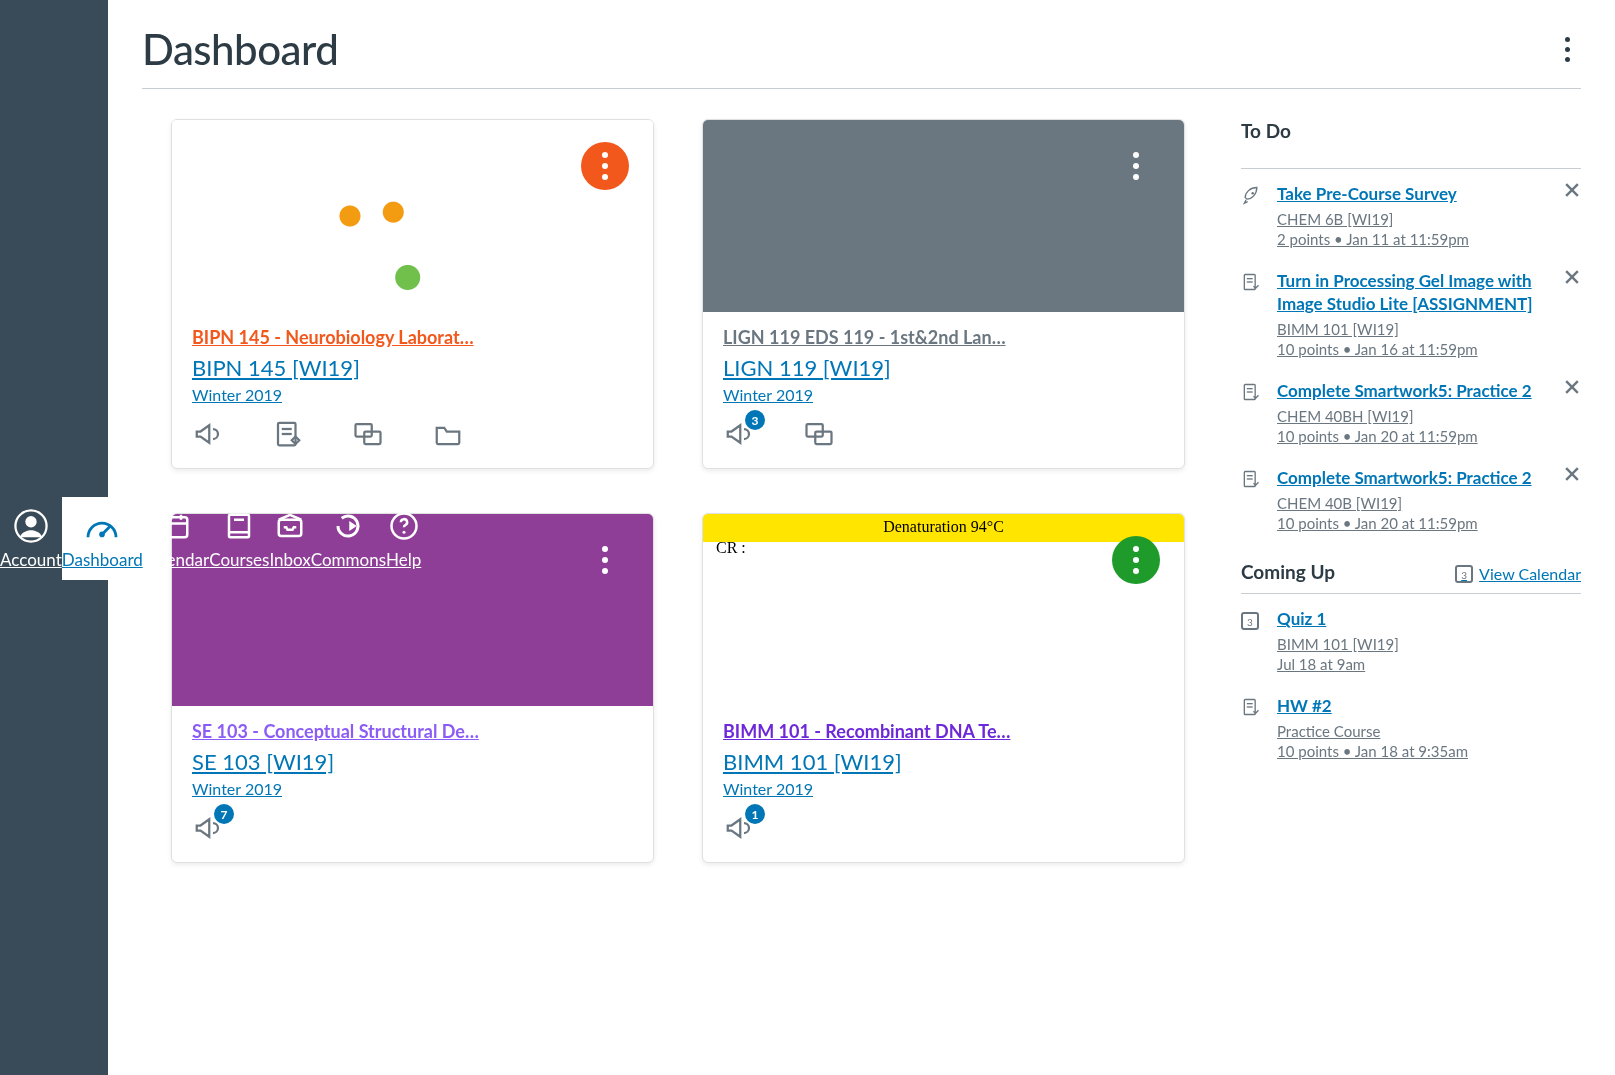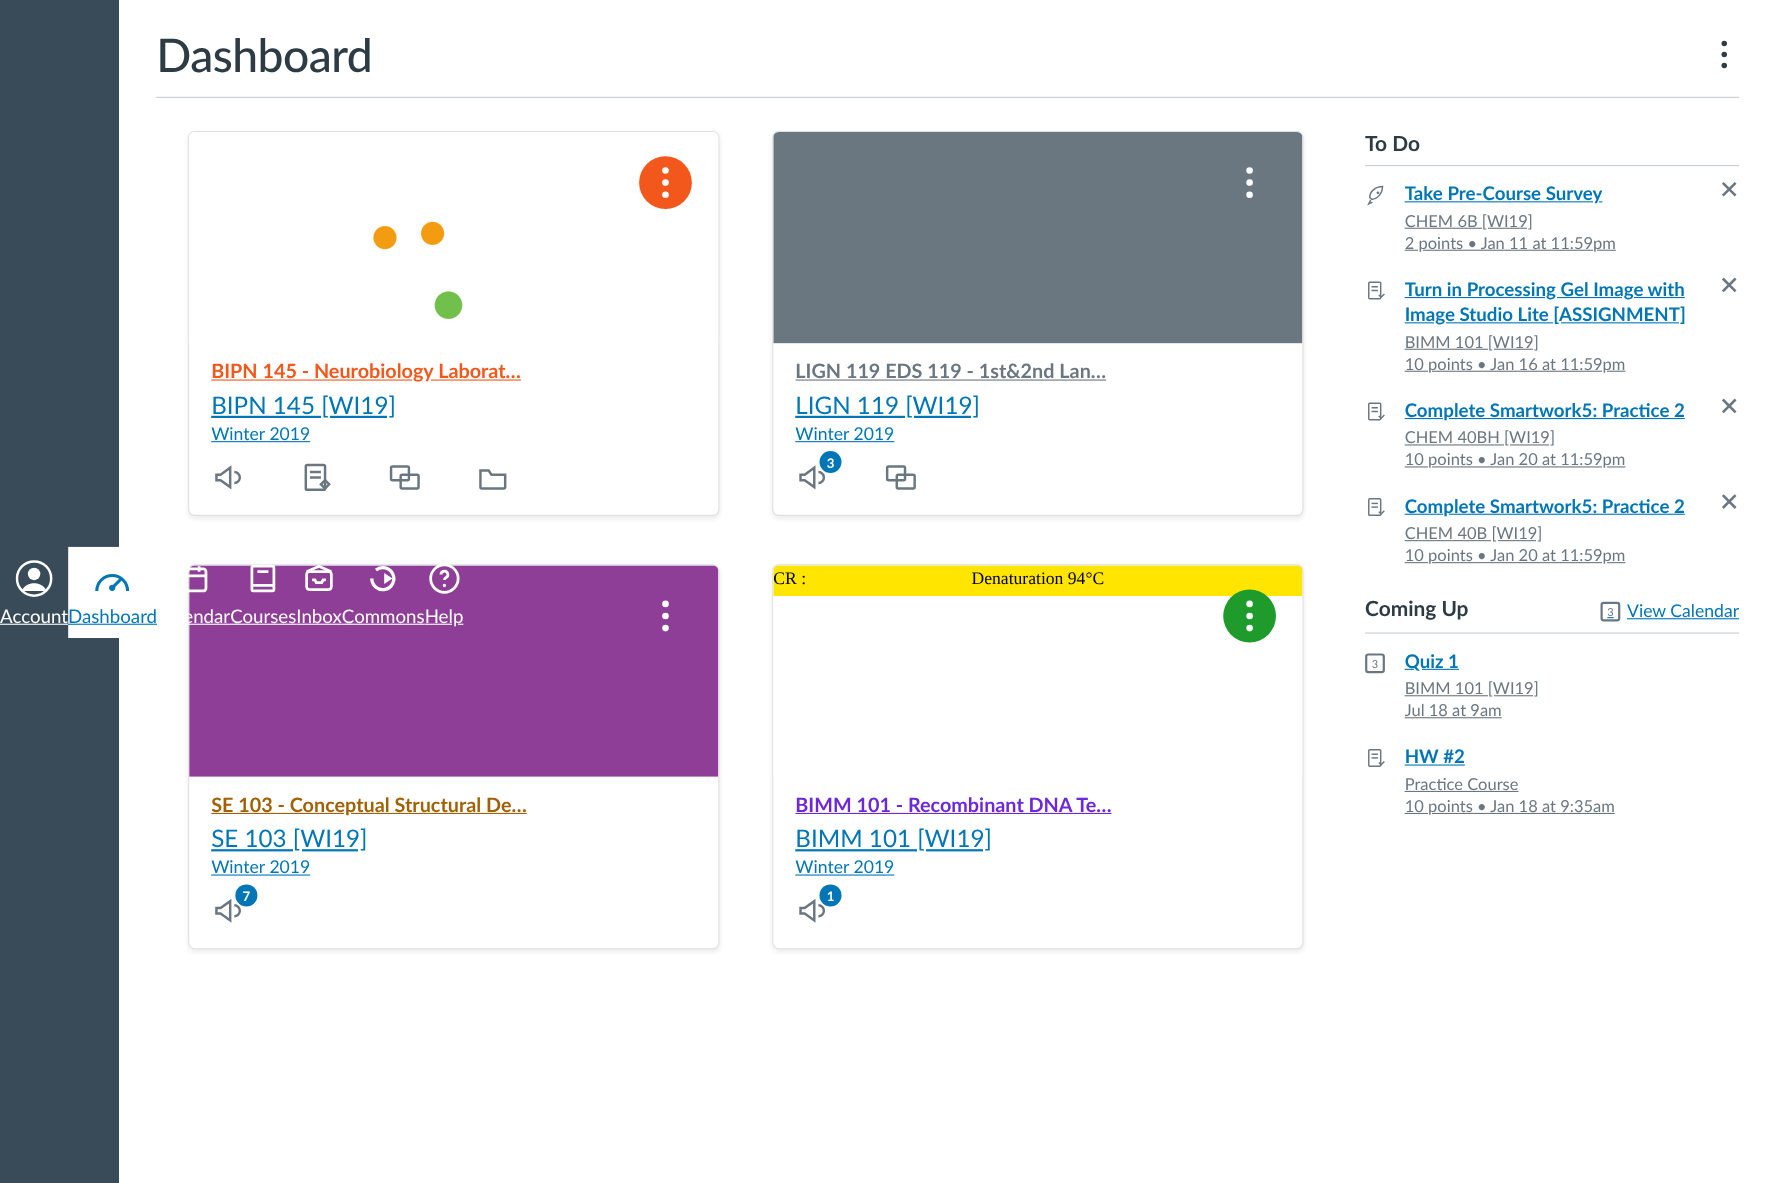--- a/index.html
+++ b/index.html
@@ -131,27 +131,27 @@
     background-color:#fdfdfd;
   }
   .hero-pcr {
     background: linear-gradient(to bottom, #FFE500 0 28px, #fff 28px);
   }
   .pcr-label {
     position:absolute; top:4px; left:0; right:0;
     font-family: Georgia, serif; font-size:16px; color:#000;
     display:flex; justify-content:center; gap:6px;
   }
-  .pcr-label .cr { position:absolute; left:0; }
+  .pcr-label .cr { position:absolute; left:13px;margin-top:21px; }
 
   
   .side-section-title {
     font-size: 19px; font-weight: 700;
     border-bottom: 1px solid #C7CDD1;
-    padding-bottom: 8px; margin-bottom: 14px;
+    padding-bottom: 26px; margin-bottom: 14px;
   }
   .todo-item, .coming-item {
     display:flex; gap: 14px;
     margin-bottom: 22px;
     position: relative;
   }
   .todo-item .dismiss {
     position:absolute; top:0; right:0;
     width:16px; height:16px; cursor:pointer; color:#6B7780;
   }
@@ -349,21 +349,21 @@
           </div>
           <div class="card">
             <div class="card-hero hero-purple">
               <div class="card-menu-btn plain">
                 <span></span>
                 <span></span>
                 <span></span>
               </div>
             </div>
             <div class="card-body">
-              <div class="card-title" style="color:#a16207">SE 103 - Conceptual Structural De…</div>
+              <div class="card-title" style="color:#8b5cf6">SE 103 - Conceptual Structural De…</div>
               <div class="card-sub">SE 103 [WI19]</div>
               <div class="card-term">Winter 2019</div>
             </div>
             <div class="card-actions">
               <div class="action-btn">
                 <span>
                   <svg width="30" height="30" viewBox="0 0 24 24">
                     <path d="M3 10v4h3l7 5V5L6 10H3z" fill="none" stroke="currentColor" stroke-width="1.8"></path>
                     <path d="M16 8a4 4 0 0 1 0 8" fill="none" stroke="currentColor" stroke-width="1.8"></path>
                   </svg>

